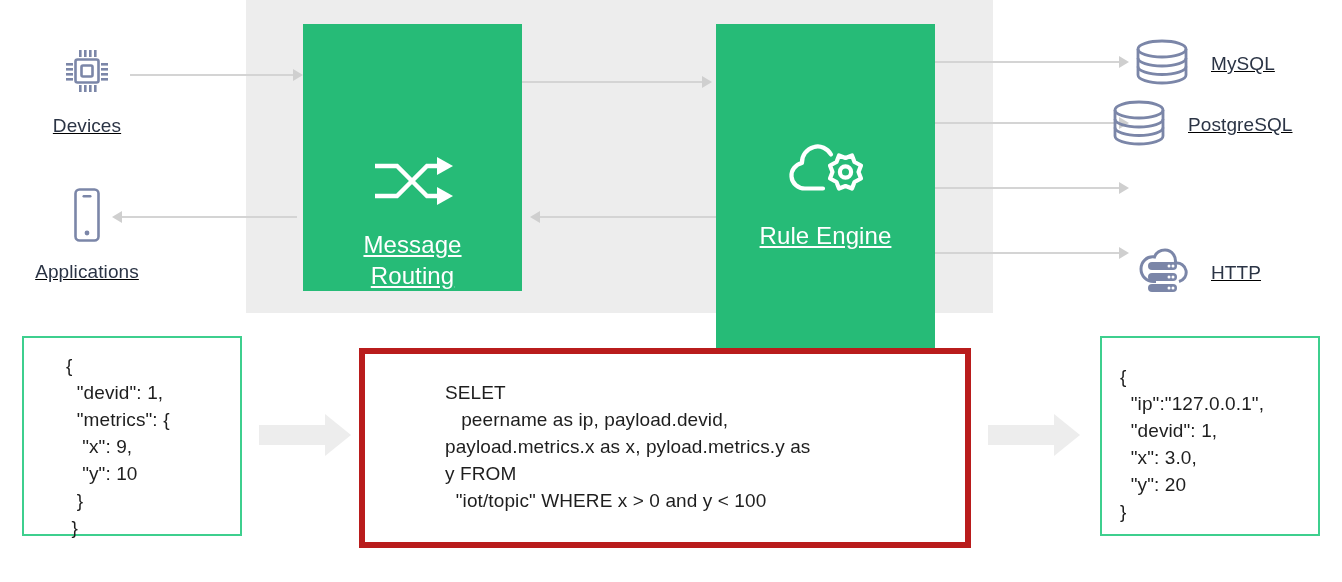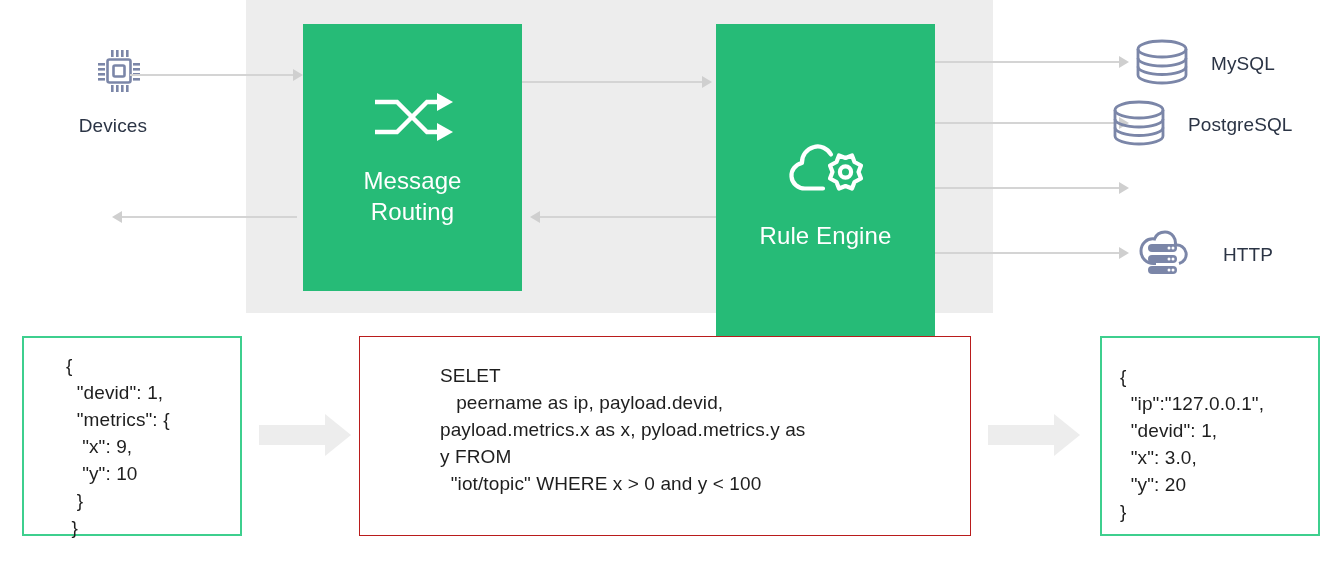--- a/index.html
+++ b/index.html
@@ -7,38 +7,38 @@
     font-family:"Liberation Sans","DejaVu Sans",sans-serif;
     -webkit-font-smoothing:antialiased;
   }
   #stage{
     position:relative;
     width:1342px;
     height:582px;
     overflow:hidden;
     background:#ffffff;
   }
-  .abs{position:absolute;}
+  .abs{position:absolute;text-decoration:underline;}
 
   
   #grey-panel{
     left:246px; top:0px; width:747px; height:313px;
     background:#ededed;
   }
 
   
   .green-box{
     background:#26bb77;
     display:flex;
     flex-direction:column;
     align-items:center;
     justify-content:center;
     color:#ffffff;
   }
-  #box-message-routing{left:303px; top:24px; width:219px; height:267px;}
+  #box-message-routing{left:303px; top:24px; width:219px; height:267px;justify-content:flex-end;}
   #box-rule-engine{left:716px; top:24px; width:219px; height:343px;}
   .green-box .box-icon{
     display:block;
     margin-bottom:16px;
   }
   .green-box .box-label{
     font-size:24px;
     line-height:31px;
     text-align:center;
     letter-spacing:0.1px;
@@ -56,21 +56,21 @@
     font-size:19px;
     color:#2b3445;
     letter-spacing:.1px;
     white-space:nowrap;
   }
 
   
   .node-v{
     display:flex;
     flex-direction:column;
-    align-items:flex-end;
+    align-items:center;
     width:120px;
   }
   .node-v .node-label{margin-top:12px;font-size:19px;}
 
   
   .node-h .node-label{margin-left:20px;}
 
   
   .conn{
     position:absolute;
@@ -85,21 +85,21 @@
   }
   .arrow-head.right{border-left:10px solid #cfcfcf;}
   .arrow-head.left{border-right:10px solid #cfcfcf;}
 
   
   .code-panel{
     box-sizing:border-box;
     background:#ffffff;
   }
   .panel-green{border:2px solid #3ecf8e;}
-  .panel-blue{border:1px solid #b91c1c;}
+  .panel-blue{border:6px solid #b91c1c;margin-top:12px;}
   .code-text{
     font-family:"Liberation Sans","DejaVu Sans",sans-serif;
     white-space:pre;
     color:#1e1e1e;
     font-size:19px;
     line-height:27px;
     letter-spacing:.1px;
   }
   #json-in{left:22px; top:336px; width:220px; height:200px;}
   #json-in .code-text{position:absolute;left:42px;top:14px;}
@@ -158,20 +158,30 @@
           <rect x="42" y="20" width="7" height="2.6"></rect>
             <rect x="42" y="25" width="7" height="2.6"></rect>
           <rect x="42" y="30" width="7" height="2.6"></rect>
             <rect x="42" y="35" width="7" height="2.6"></rect>
         </g>
       </svg>
     </span>
     <span class="node-label">Devices</span>
   </div>
 
+  <div class="abs node-v" style="left:27px; top:185px;">
+    <span class="node-icon">
+      <svg width="42" height="60" viewBox="0 0 42 60">
+        <rect x="9.5" y="4.5" width="23" height="51" rx="4" fill="none" stroke="#7b86a8" stroke-width="2.6"></rect>
+        <rect x="16.5" y="10" width="9" height="2.4" rx="1.2" fill="#7b86a8"></rect>
+        <circle cx="21" cy="48" r="2.4" fill="#7b86a8"></circle>
+      </svg>
+    </span>
+    <span class="node-label">Applications</span>
+  </div>
 
   <div class="abs conn" style="left:130px; top:74px; width:165px;"></div>
   <div class="abs arrow-head right" style="left:293px; top:69px;"></div>
 
   <div class="abs conn" style="left:122px; top:216px; width:175px;"></div>
   <div class="abs arrow-head left" style="left:112px; top:211px;"></div>
 
   <div class="abs green-box" id="box-message-routing">
     <span class="box-icon">
       <svg width="84" height="56" viewBox="0 0 84 56">
@@ -241,21 +251,21 @@
           <path d="M5 11 V37 C5 41.4 15.7 45 29 45 C42.3 45 53 41.4 53 37 V11"></path>
           <path d="M5 20 C5 24.4 15.7 28 29 28 C42.3 28 53 24.4 53 20"></path>
           <path d="M5 28.5 C5 32.9 15.7 36.5 29 36.5 C42.3 36.5 53 32.9 53 28.5"></path>
         </g>
       </svg>
     </span>
     <span class="node-label">PostgreSQL</span>
   </div>
 
 
-  <div class="abs node node-h" style="left:1133px; top:228px;gap:12px;">
+  <div class="abs node node-h" style="left:1133px; top:246px;">
     <span class="node-icon">
       <svg width="58" height="50" viewBox="0 0 58 50">
         <path d="M42 18 C44 11 39 4 32 4 C27 4 23 7 21.5 11 C14 10 8 15.5 8 23
                  C8 30 13.5 35.5 20.5 35.5 H23 M46 35.5 C51 34 54 29.5 53 24.5
                  C52 19.5 47.5 16.5 42.5 17.2" fill="none" stroke="#7b86a8" stroke-width="3"></path>
         <g fill="#7b86a8">
           <rect x="15" y="16" width="29" height="8" rx="4"></rect>
           <rect x="15" y="27" width="29" height="8" rx="4"></rect>
           <rect x="15" y="38" width="29" height="8" rx="4"></rect>
         </g>

